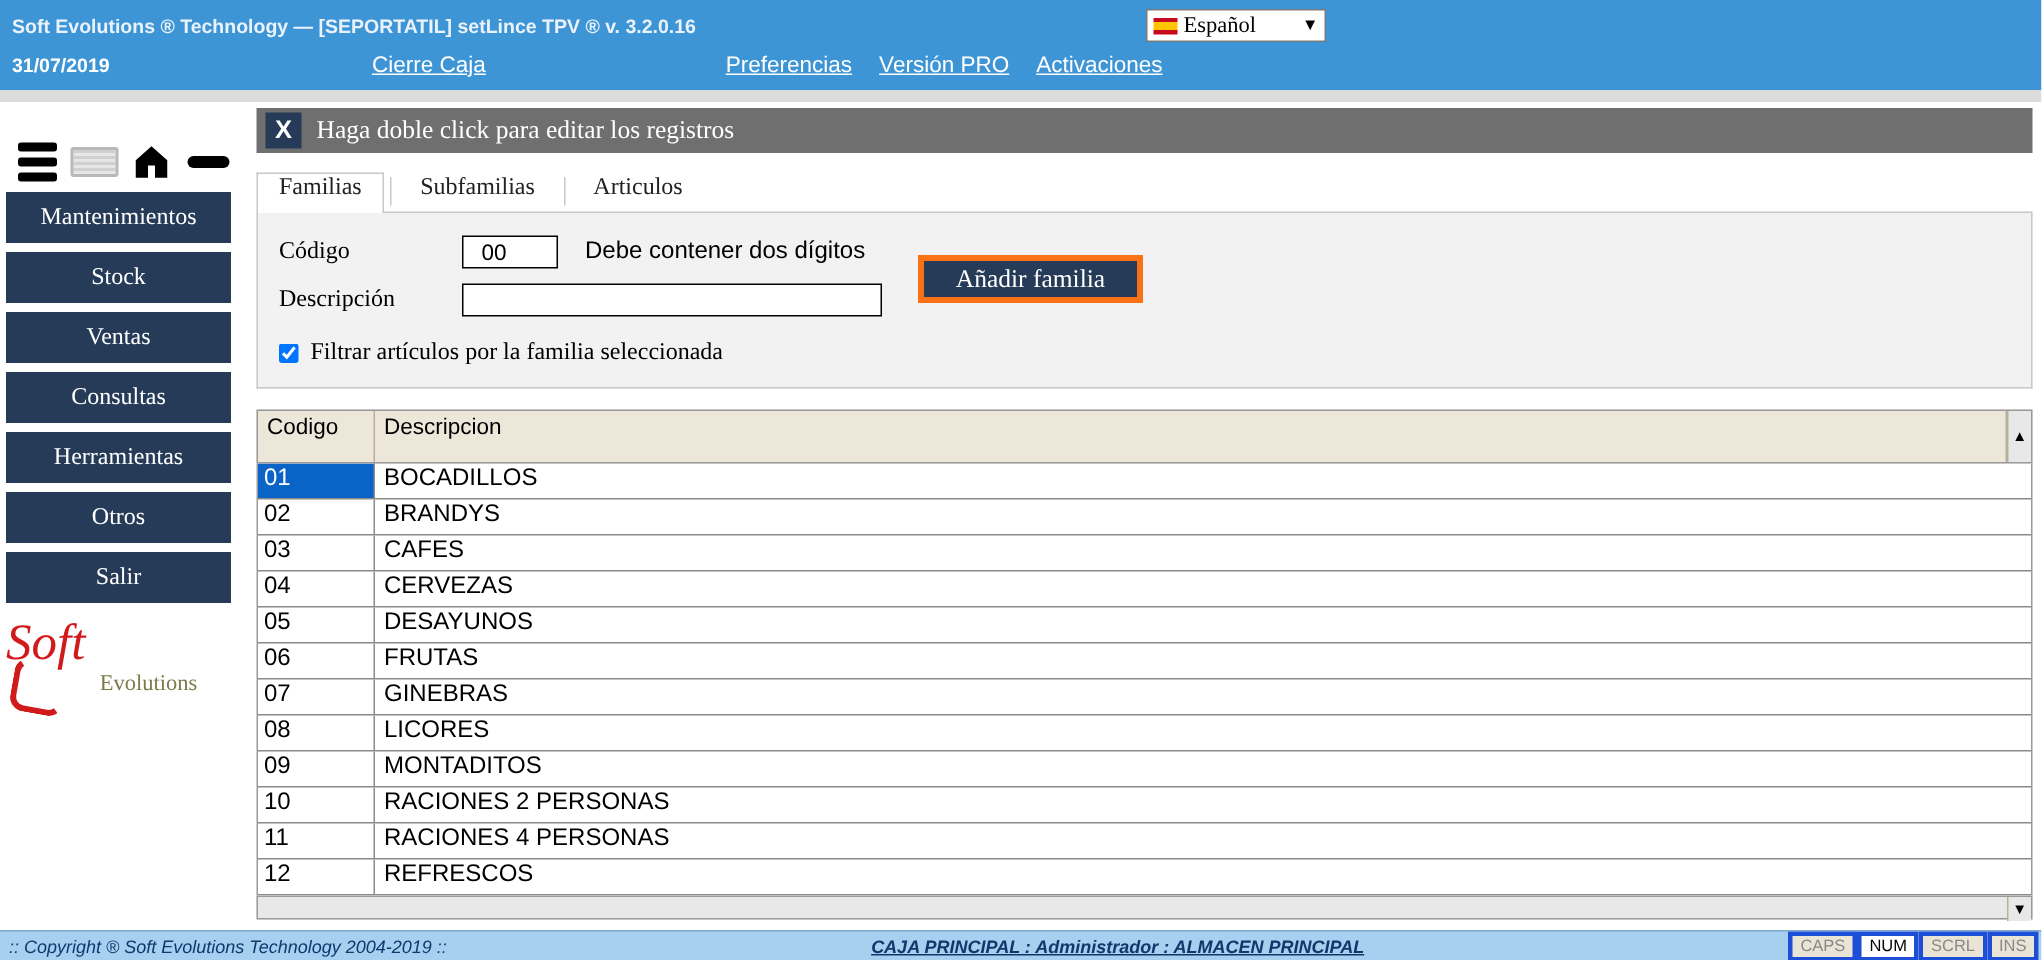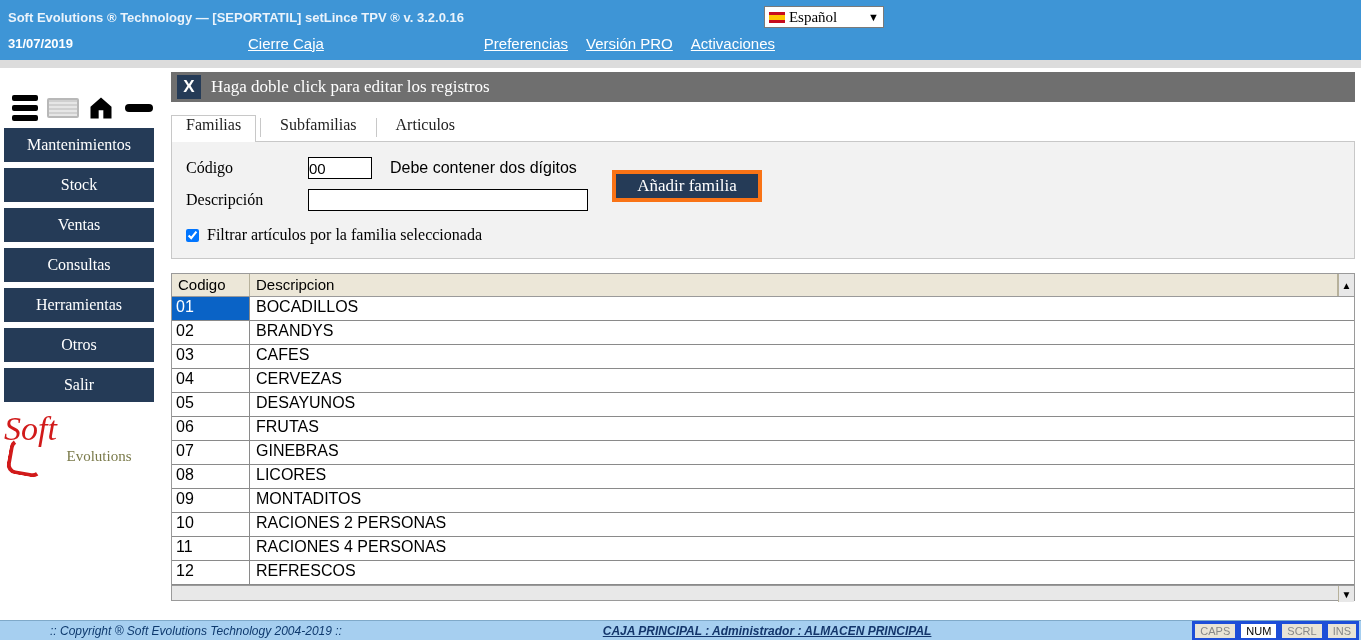--- a/index.html
+++ b/index.html
@@ -122,37 +122,37 @@
     border-bottom:none;
     position:relative;
     top:1px;
   }
   .tab.active { background:#fff; border-color:#c8c8c8; }
   .tab-sep { width:1px; background:#c8c8c8; margin:4px 4px; }
 
   .form-area { background:#f2f2f2; border:1px solid #c8c8c8; border-top:none; padding:10px 14px 14px 14px; position:relative;}
   .form-row { display:flex; align-items:center; height:32px; gap:12px; font-family: Georgia, serif; font-size:16px;}
   .form-row label { width:110px; }
-  .form-row input[type=text]{ height:22px; border:1px solid #000; font-size:15px; padding:0 0; font-family: Arial;}
+  .form-row input[type=text]{ height:22px; border:1px solid #000; font-size:15px; padding:0 12px; font-family: Arial;}
   .input-codigo { width:64px; }
   .input-desc { width:280px; }
   .hint { font-family: Liberation Sans, sans-serif; margin-left:6px;}
   .add-btn {
     position:absolute; left:440px; top:28px;
     width:150px; height:32px;
     background:#253b57; color:#fff;
     border:4px solid #f97316;
     font-family: Georgia, serif; font-size:17px;
     cursor:pointer;
   }
   .check-row { display:flex; align-items:center; gap:8px; margin-top:10px; font-family: Georgia, serif; font-size:16px;}
 
   
   .table-wrap { margin-top:14px; position:relative; }
-  .table-head { display:flex; background:#ece7d8; border:1px solid #9a9a9a; height:24px; font-family:Arial; font-size:15px;}
+  .table-head { display:flex; background:#ece7d8; border:1px solid #9a9a9a; height:36px; font-family:Arial; font-size:15px;}
   .th { padding:2px 6px; border-right:1px solid #b7b19b;}
   .th-codigo { width:78px; }
   .th-desc { flex:1; }
   .scroll-up { width:16px; background:#e8e8e8; border-left:1px solid #b7b19b; display:flex; align-items:center; justify-content:center; font-size:10px;}
   .table-body { border-left:1px solid #9a9a9a; border-right:1px solid #9a9a9a; max-height:304px; overflow:hidden;}
   .trow { display:flex; height:24px; border-bottom:1px solid #8a8a8a; font-family:Arial; font-size:16px; cursor:pointer;}
   .td-codigo { width:78px; padding:1px 4px; border-right:1px solid #8a8a8a;}
   .td-desc { flex:1; padding:1px 6px; }
   .trow.selected .td-codigo { background:#0a63c6; color:#fff; }
   .table-foot { height:16px; background:#e8e8e8; border:1px solid #9a9a9a; display:flex;}
@@ -164,21 +164,21 @@
     position:absolute; bottom:0; left:0; right:0;
     height:20px;
     background:#a6cff0;
     display:flex;
     align-items:center;
     font-size:12px;
     font-style:italic;
     color:#0f3a6e;
     border-top:1px solid #7fa9c9;
   }
-  .status-left { padding-left:6px;margin-left:44px; }
+  .status-left { padding-left:6px; }
   .status-center { flex:1; text-align:center; font-weight:bold; color:#14366b; text-decoration:underline;}
   .key-ind { display:flex; gap:0; font-style:normal; font-family:Arial; font-size:11px; padding-right:2px;}
   .key-ind span { border:3px solid #1d4ed8; padding:1px 5px; background:#e9e4d6; color:#888;}
   .key-ind span.on { color:#000; background:#ffffff; }
 
 </style>
 </head>
 <body>
 
 <div class="header">

